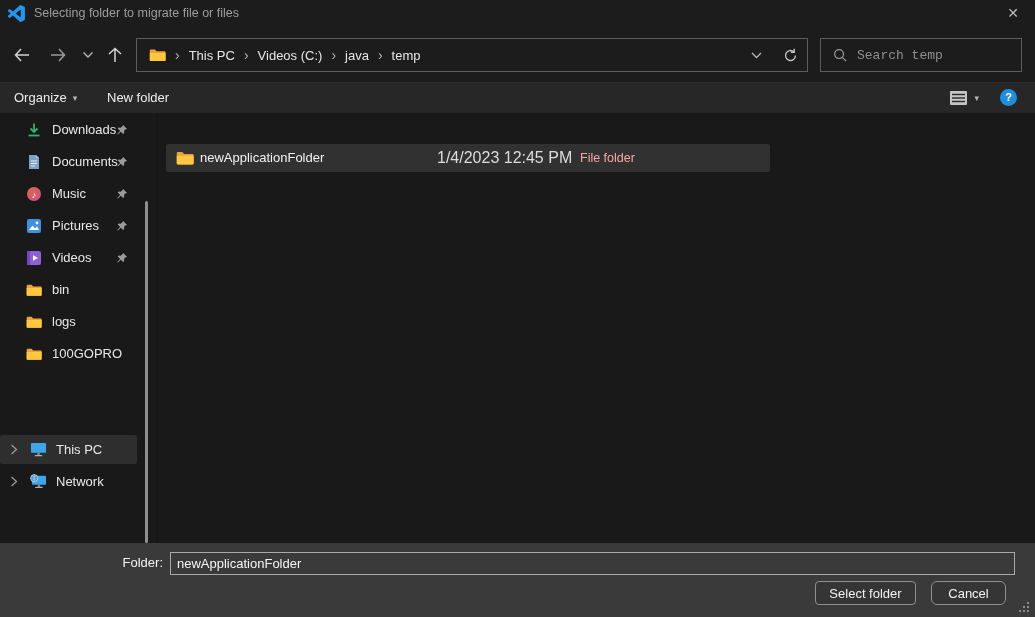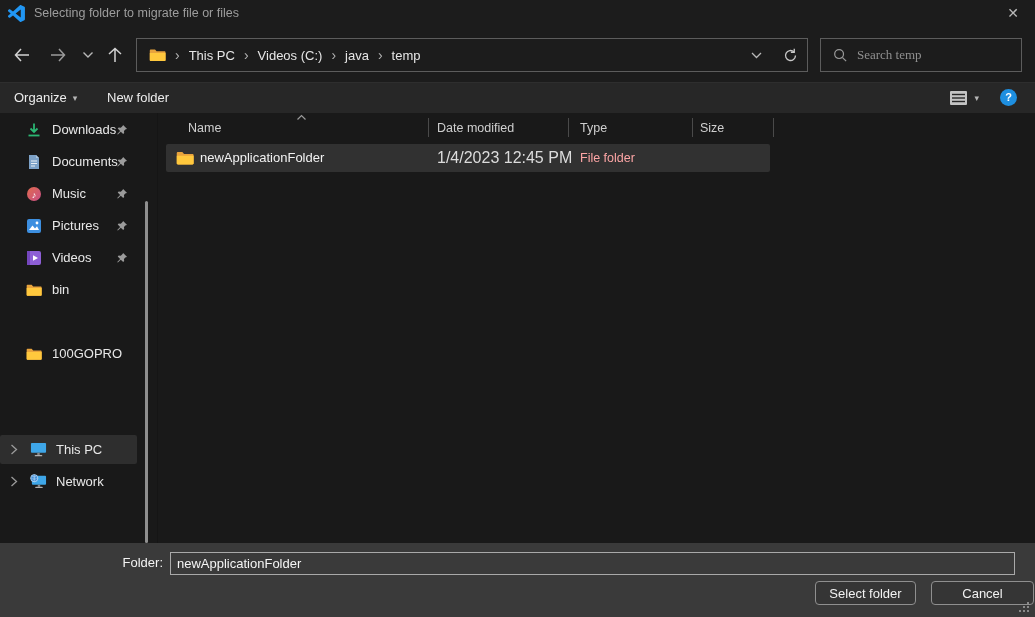--- a/index.html
+++ b/index.html
@@ -24,21 +24,21 @@
   .addressbar .crumb-folder { margin-left:12px; width:17px; height:14px; flex:none; }
   .crumb-sep { color:#b3b3b3; font-size:14px; padding:0 9px; }
   .crumb { color:#e6e6e6; font-size:13px; white-space:nowrap; cursor:default; }
   .addr-right { position:absolute; right:0; top:0; height:32px; display:flex; align-items:center; }
   .addr-btn { width:34px; height:28px; display:flex; align-items:center; justify-content:center; }
   .searchbox { position:absolute; left:820px; top:11px; width:202px; height:34px;
     border:1px solid #5c5c5c; background:#1c1c1c; }
   .searchbox svg { position:absolute; left:12px; top:9px; }
   .searchbox input { position:absolute; left:0; top:0; width:100%; height:100%;
     background:transparent; border:none; outline:none; color:#e6e6e6;
-    font-family:Liberation Serif, serif; font-size:13px; padding-left:36px; }
+    font-family:Liberation Mono, monospace; font-size:13px; padding-left:36px; }
   .searchbox input::placeholder { color:#8f8f8f; }
   
   .cmdbar { position:absolute; left:0; top:82px; width:1035px; height:31px; background:#272727;
     border-top:1px solid #2e2e2e; }
   .cmd-item { position:absolute; top:0; height:30px; line-height:30px; color:#ececec;
     font-size:13px; padding:0 8px; cursor:default; }
   .caret { font-size:9px; color:#b5b5b5; margin-left:6px; vertical-align:1px; }
   .view-group { position:absolute; right:56px; top:3px; height:24px; display:flex; align-items:center; }
   .help-btn { position:absolute; right:18px; top:6px; width:17px; height:17px; border-radius:50%;
     background:#1e8fe0; color:#fff; font-size:11px; font-weight:bold; text-align:center; line-height:17px; }
@@ -73,21 +73,21 @@
   
   .footer { position:absolute; left:0; top:543px; width:1035px; height:74px; background:#3a3a3a; }
   .folder-label { position:absolute; left:80px; top:0; width:83px; height:40px; line-height:40px;
     text-align:right; color:#f3f3f3; font-size:13px; }
   .folder-input { position:absolute; left:170px; top:9px; width:845px; height:23px;
     background:#3a3a3a; border:1px solid #a9a9a9; color:#f5f5f5;
     font-family:"Liberation Sans", sans-serif; font-size:13px; padding:0 6px; outline:none; }
   .btn { position:absolute; top:38px; height:24px; background:#353535; border:1px solid #8f8f8f;
     border-radius:4px; color:#f2f2f2; font-family:"Liberation Sans", sans-serif; font-size:13px; cursor:default; }
   .btn-select { left:815px; width:101px; }
-  .btn-cancel { left:931px; width:103px; }
+  .btn-cancel { left:931px; width:75px;border-radius:6px; }
   .grip { position:absolute; right:14px; bottom:13px; width:2px; height:2px;
     box-shadow: 8px 0 0 #8a8a8a, 8px 4px 0 #8a8a8a, 8px 8px 0 #8a8a8a,
                 4px 4px 0 #8a8a8a, 4px 8px 0 #8a8a8a, 0 8px 0 #8a8a8a; }
 </style>
 </head>
 <body>
 
 <div id="window">
 
   <div class="titlebar">
@@ -243,20 +243,27 @@
       </div>
 
       <div class="side-item" style="top:163px">
         <svg class="ic" viewBox="0 0 24 20">
           <path fill="#e8a33d" d="M1 3.5C1 2.7 1.7 2 2.5 2h6l2.2 2.6H22c.8 0 1.5.7 1.5 1.5V17c0 .8-.7 1.5-1.5 1.5H2.5C1.7 18.5 1 17.8 1 17V3.5z"></path>
           <path fill="#ffc83d" d="M1 7h22.5v10c0 .8-.7 1.5-1.5 1.5H2.5C1.7 18.5 1 17.8 1 17V7z"></path>
         </svg>
         <span class="lbl">bin</span>
       </div>
 
+      <div class="side-item" style="top:195px">
+        <svg class="ic" viewBox="0 0 24 20">
+          <path fill="#e8a33d" d="M1 3.5C1 2.7 1.7 2 2.5 2h6l2.2 2.6H22c.8 0 1.5.7 1.5 1.5V17c0 .8-.7 1.5-1.5 1.5H2.5C1.7 18.5 1 17.8 1 17V3.5z"></path>
+          <path fill="#ffc83d" d="M1 7h22.5v10c0 .8-.7 1.5-1.5 1.5H2.5C1.7 18.5 1 17.8 1 17V7z"></path>
+        </svg>
+        <span class="lbl">logs</span>
+      </div>
 
       <div class="side-item" style="top:227px">
         <svg class="ic" viewBox="0 0 24 20">
           <path fill="#e8a33d" d="M1 3.5C1 2.7 1.7 2 2.5 2h6l2.2 2.6H22c.8 0 1.5.7 1.5 1.5V17c0 .8-.7 1.5-1.5 1.5H2.5C1.7 18.5 1 17.8 1 17V3.5z"></path>
           <path fill="#ffc83d" d="M1 7h22.5v10c0 .8-.7 1.5-1.5 1.5H2.5C1.7 18.5 1 17.8 1 17V7z"></path>
         </svg>
         <span class="lbl">100GOPRO</span>
       </div>
 
 
@@ -283,33 +290,20 @@
           <circle cx="4.5" cy="4.5" r="3.8" fill="#2a7fd4" stroke="#cfe6f7" stroke-width="0.8"></circle>
           <path d="M.7 4.5h7.6 M4.5.7v7.6 M2 2.2c1.5 1 3.5 1 5 0 M2 6.8c1.5-1 3.5-1 5 0" fill="none" stroke="#cfe6f7" stroke-width="0.6"></path>
         </svg>
         <span class="lbl">Network</span>
       </div>
 
       <div class="side-scrollbar"></div>
     </div>
 
     <div class="mainlist">
-      <div class="colheader">
-        <svg class="sort-chev" width="11" height="7" viewBox="0 0 11 7">
-            <path d="M1.5 5.5 5.5 1.5 9.5 5.5" fill="none" stroke="#9a9a9a" stroke-width="1.2"></path>
-          </svg>
-        <span class="col col-name">Name</span>
-        <span class="col col-date">Date modified</span>
-        <span class="col col-type">Type</span>
-        <span class="col col-size">Size</span>
-        <div class="col-sep" style="left:270px"></div>
-        <div class="col-sep" style="left:410px"></div>
-        <div class="col-sep" style="left:534px"></div>
-        <div class="col-sep" style="left:615px"></div>
-      </div>
 
       <div class="file-row">
         <svg class="ic" viewBox="0 0 24 20">
           <path fill="#e8a33d" d="M1 3.5C1 2.7 1.7 2 2.5 2h6l2.2 2.6H22c.8 0 1.5.7 1.5 1.5V17c0 .8-.7 1.5-1.5 1.5H2.5C1.7 18.5 1 17.8 1 17V3.5z"></path>
           <path fill="#ffc83d" d="M1 7h22.5v10c0 .8-.7 1.5-1.5 1.5H2.5C1.7 18.5 1 17.8 1 17V7z"></path>
         </svg>
         <span class="f-name">newApplicationFolder</span>
         <span class="f-date">1/4/2023 12:45 PM</span>
         <span class="f-type">File folder</span>
         <span class="f-size"></span>

